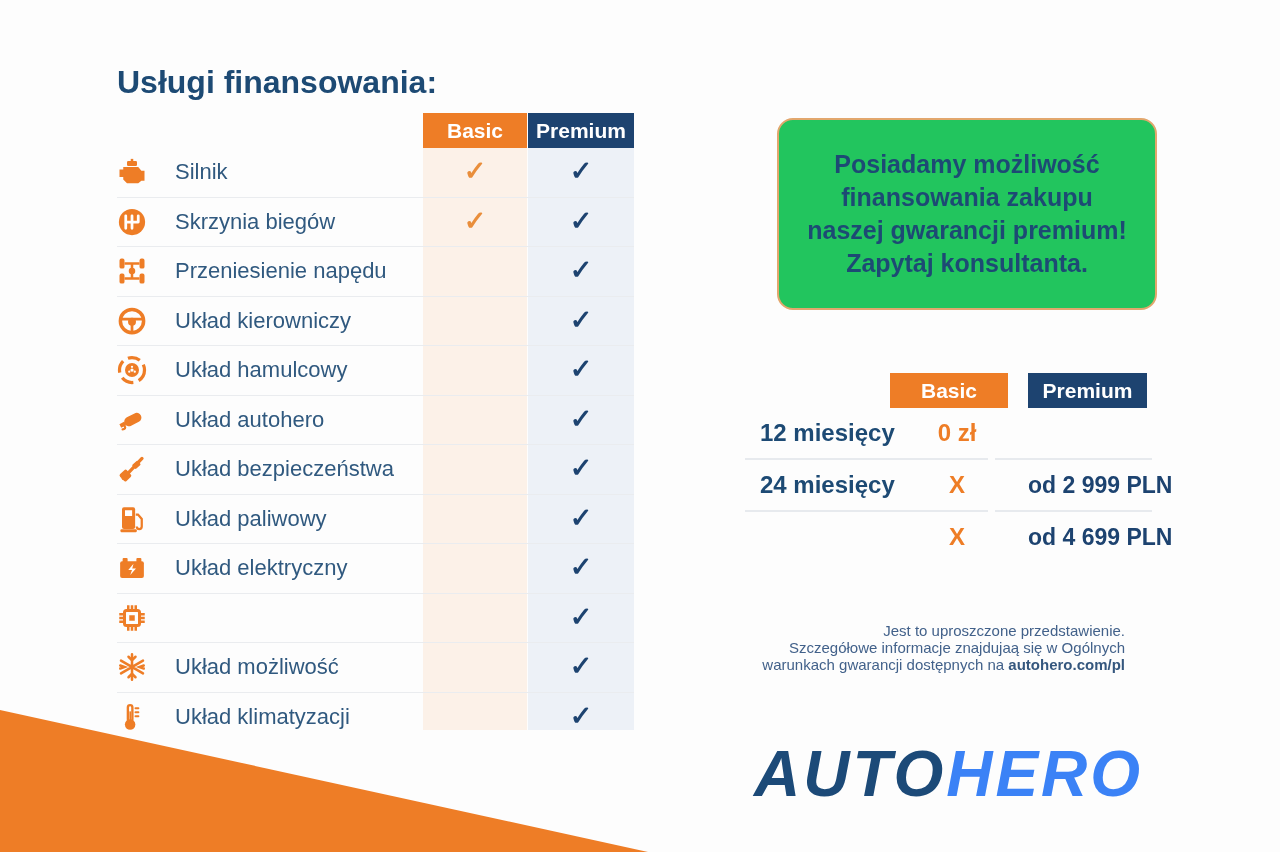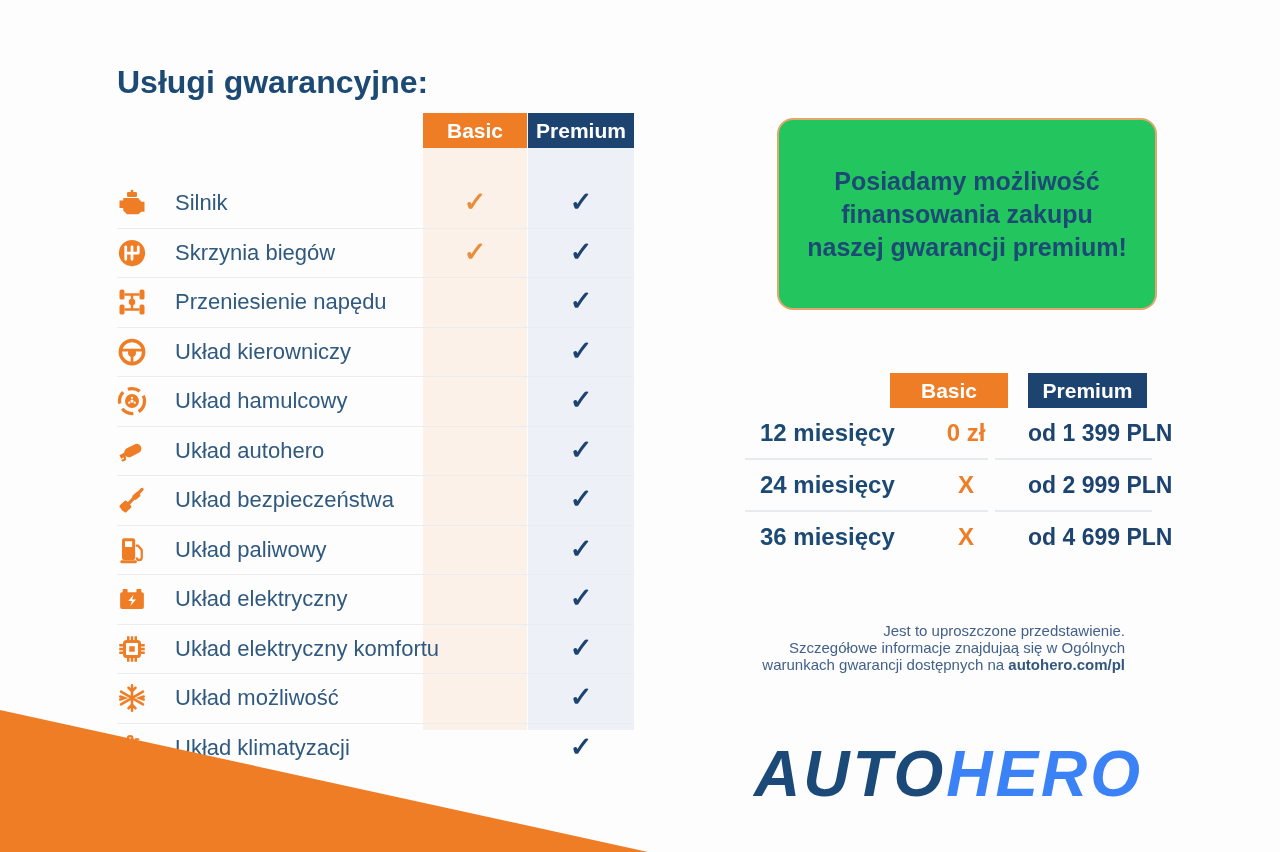--- a/index.html
+++ b/index.html
@@ -10,21 +10,21 @@
 
   
   .features{position:absolute;left:117px;top:113px;width:517px;height:617px;}
   .band{position:absolute;top:0;height:100%;}
   .band.b-basic{left:306px;width:104px;background:#fcf1e8;}
   .band.b-premium{left:411px;width:106px;background:#edf1f7;}
   .col-head{position:absolute;top:0;height:35px;line-height:35px;text-align:center;
             font-size:21px;font-weight:bold;color:#ffffff;}
   .col-head.h-basic{left:306px;width:104px;background:#ee7d26;}
   .col-head.h-premium{left:411px;width:106px;background:#1d4370;}
-  .frows{position:absolute;top:35px;left:0;width:517px;margin-top:31px;}
+  .frows{position:absolute;top:35px;left:0;width:517px;}
   .frow{position:relative;height:48.5px;display:flex;align-items:center;border-bottom:1px solid #eaecef;}
   .frow:last-child{border-bottom:none;}
   .ficon{flex:0 0 30px;width:30px;height:30px;}
   .ficon svg{width:30px;height:30px;display:block;}
   .flabel{margin-left:28px;font-size:22px;color:#30597f;}
   .chk{position:absolute;top:0;height:48.5px;line-height:46px;text-align:center;
        font-size:27px;font-weight:bold;}
   .chk.c-basic{left:306px;width:104px;color:#e98e3b;}
   .chk.c-premium{left:411px;width:106px;color:#1d4370;}
 
@@ -37,21 +37,21 @@
   .pricing{position:absolute;left:745px;top:373px;width:412px;}
   .p-head{position:absolute;top:0;height:35px;line-height:35px;text-align:center;
           color:#fff;font-weight:bold;font-size:21px;}
   .p-head.h-basic{left:145px;width:118px;background:#ee7d26;}
   .p-head.h-premium{left:283px;width:119px;background:#1d4370;}
   .p-rows{position:absolute;top:35px;left:0;width:412px;}
   .p-row{position:relative;height:52px;}
   .p-row:not(:last-child)::before{content:"";position:absolute;bottom:0;left:0;width:243px;border-top:2px solid #e7eaee;}
   .p-row:not(:last-child)::after{content:"";position:absolute;bottom:0;left:250px;width:157px;border-top:2px solid #e7eaee;}
   .p-period{position:absolute;left:15px;top:0;line-height:50px;font-size:24px;font-weight:bold;color:#1d4a74;}
-  .p-basic{position:absolute;left:162px;width:118px;top:0;line-height:50px;text-align:center;
+  .p-basic{position:absolute;left:153px;width:118px;top:0;line-height:50px;text-align:center;
            font-size:24px;font-weight:bold;color:#ee7d26;}
   .p-premium{position:absolute;left:283px;width:119px;top:0;line-height:50px;text-align:center;
              font-size:23px;font-weight:bold;color:#1d4370;white-space:nowrap;}
 
   
   .disclaimer{position:absolute;right:155px;top:622px;width:470px;text-align:right;
               font-size:15px;line-height:17px;color:#42618a;}
   .disclaimer b{color:#35577e;text-align:right;}
 
   
@@ -62,21 +62,21 @@
 
   
   .corner-triangle{position:absolute;left:0;top:710px;width:648px;height:142px;background:#ee7d26;
                    clip-path:polygon(0 0,0 100%,100% 100%);}
 </style>
 </head>
 <body>
 
 <div class="canvas">
 
-  <div class="page-title">Usługi gwarancyjne:</div>
+  <div class="page-title">Usługi finansowania:</div>
 
   <div class="features">
     <div class="band b-basic"></div>
     <div class="band b-premium"></div>
     <div class="col-head h-basic">Basic</div>
     <div class="col-head h-premium">Premium</div>
     <div class="frows" id="feature-rows">
         <div class="frow">
           <span class="ficon">
             <svg viewBox="0 0 24 24">
@@ -207,21 +207,20 @@
         <div class="frow">
           <span class="ficon">
             <svg viewBox="0 0 24 24">
               <rect x="6" y="6" width="12" height="12" rx="1.6" fill="none" stroke="#ee7d26" stroke-width="2.4"></rect>
               <rect x="9.8" y="9.8" width="4.4" height="4.4" fill="#ee7d26"></rect>
               <g stroke="#ee7d26" stroke-width="2">
                 <path d="M9 1.8v3M12 1.8v3M15 1.8v3M9 19.2v3M12 19.2v3M15 19.2v3M1.8 9h3M1.8 12h3M1.8 15h3M19.2 9h3M19.2 12h3M19.2 15h3"></path>
               </g>
             </svg>
           </span>
-          <span class="flabel">Układ elektryczny komfortu</span>
           <span class="chk c-premium">✓</span>
         </div>
         <div class="frow">
           <span class="ficon">
             <svg viewBox="0 0 24 24">
               <g stroke="#ee7d26" stroke-width="2" stroke-linecap="round" fill="none">
                 <path d="M12 1.8v20.4M3.2 6.9l17.6 10.2M3.2 17.1 20.8 6.9"></path>
                 <path d="M9.2 3.8 12 6.6l2.8-2.8M9.2 20.2 12 17.4l2.8 2.8M2.6 10.8 6 12l-3.4 1.2M21.4 10.8 18 12l3.4 1.2"></path>
               </g>
             </svg>
@@ -244,39 +243,38 @@
           <span class="chk c-premium">✓</span>
         </div>
       </div>
   </div>
 
   <div class="promo-box">
     <div class="promo-text" id="promo-text">
         <div>Posiadamy możliwość</div>
         <div>finansowania zakupu</div>
         <div>naszej gwarancji premium!</div>
+        <div>Zapytaj konsultanta.</div>
       </div>
   </div>
 
   <div class="pricing">
     <div class="p-head h-basic">Basic</div>
     <div class="p-head h-premium">Premium</div>
     <div class="p-rows" id="pricing-rows">
         <div class="p-row">
           <span class="p-period">12 miesięcy</span>
           <span class="p-basic">0 zł</span>
-          <span class="p-premium">od 1 399 PLN</span>
         </div>
         <div class="p-row">
           <span class="p-period">24 miesięcy</span>
           <span class="p-basic">X</span>
           <span class="p-premium">od 2 999 PLN</span>
         </div>
         <div class="p-row">
-          <span class="p-period">36 miesięcy</span>
           <span class="p-basic">X</span>
           <span class="p-premium">od 4 699 PLN</span>
         </div>
       </div>
   </div>
 
   <div class="disclaimer">
     <div>Jest to uproszczone przedstawienie.</div>
     <div>Szczegółowe informacje znajdujaą się w Ogólnych</div>
     <div><span>warunkach gwarancji dostępnych na </span><b>autohero.com/pl</b></div>

